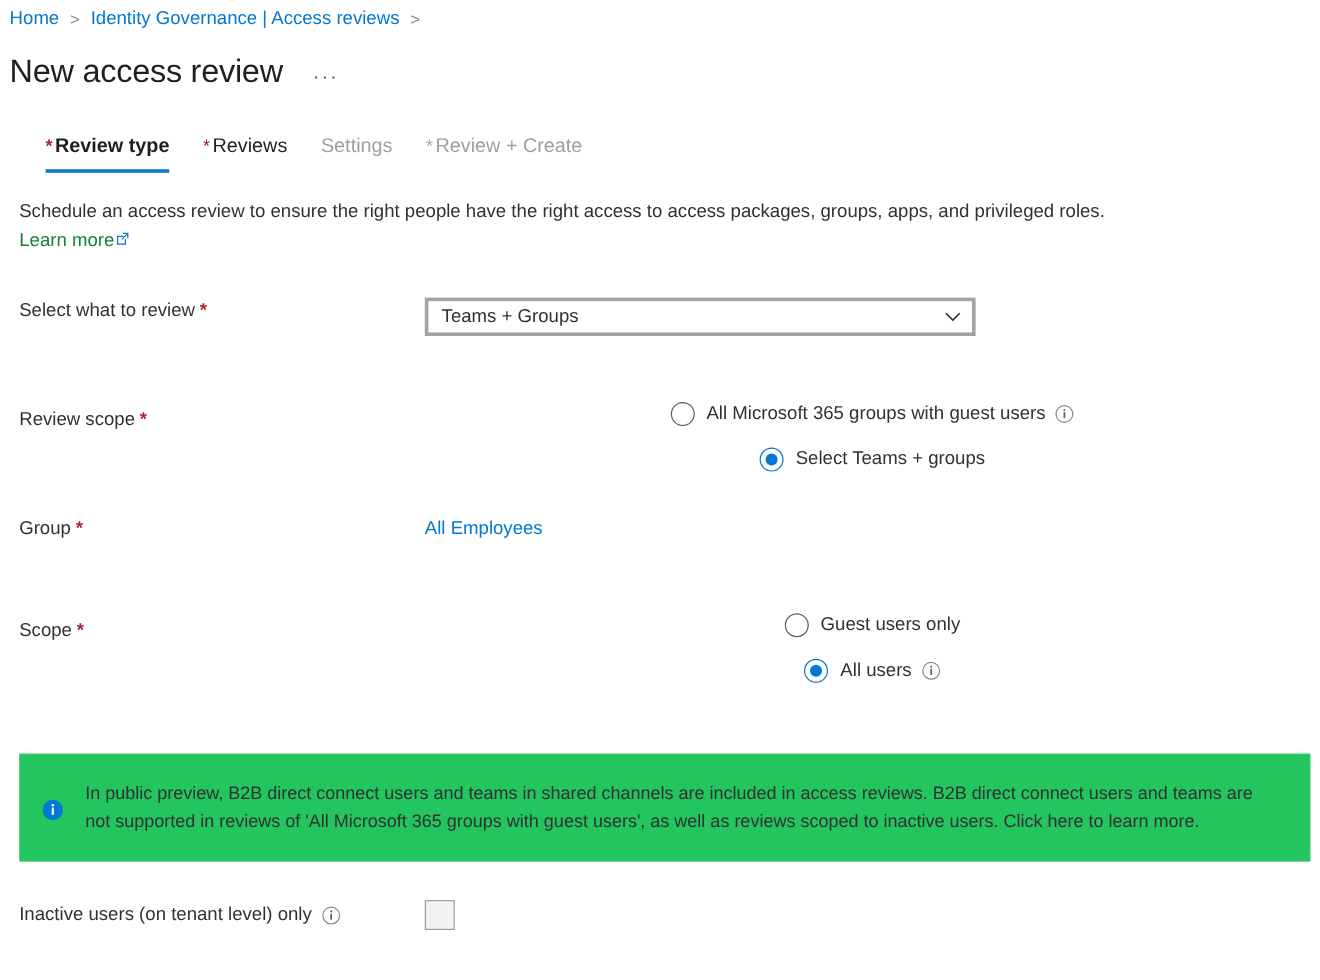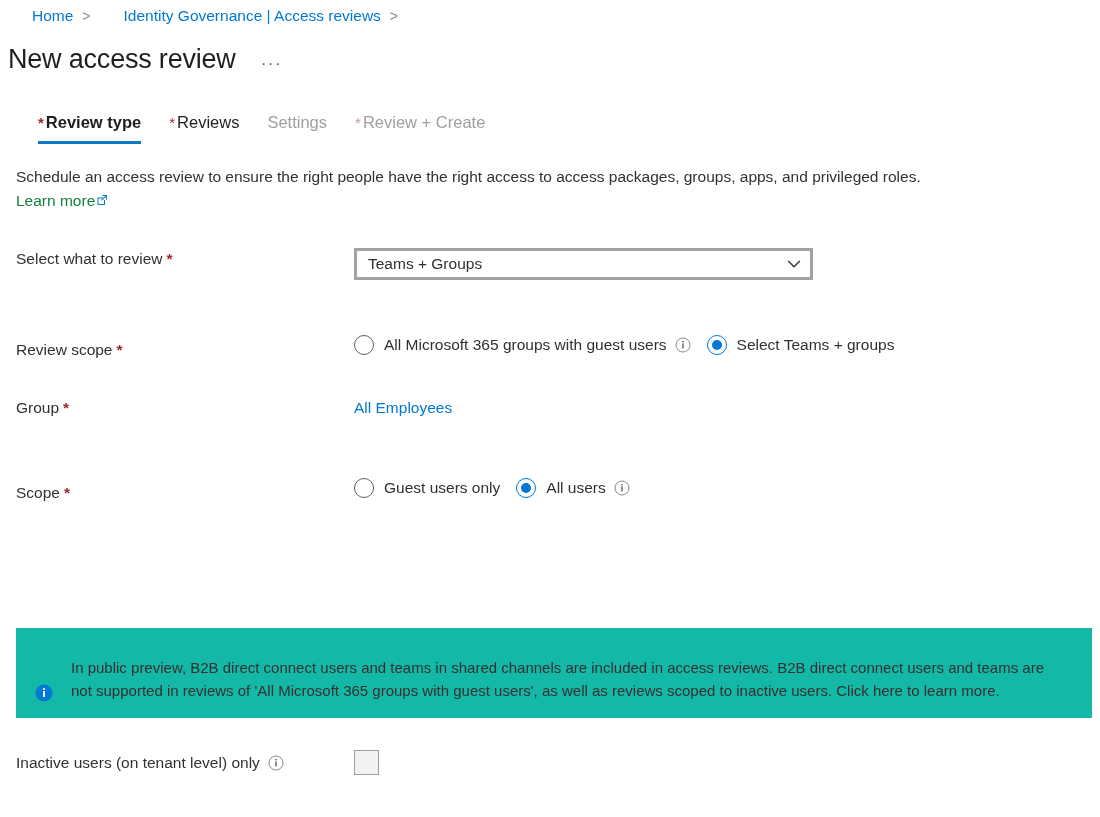--- a/index.html
+++ b/index.html
@@ -13,21 +13,21 @@
   }
   .page { position: relative; width: 1100px; height: 817px; }
 
   
   .breadcrumb {
     position: absolute; left: 8px; top: 5px;
     display: flex; align-items: center;
     font-size: 15.5px; line-height: 22px;
     white-space: nowrap;
   }
-  .crumb-link { color: #0078d4; cursor: pointer; margin-left: 24px; }
+  .crumb-link { color: #0078d4; cursor: pointer; }
   .crumb-sep { color: #8a8886; margin: 0 9px; font-size: 14px; }
 
   
   .title-row {
     position: absolute; left: 8px; top: 42px;
     display: flex; align-items: flex-end;
   }
   .page-title {
     font-size: 27px; font-weight: normal; color: #201f1e;
     letter-spacing: -0.2px; line-height: 34px;
@@ -90,21 +90,21 @@
     background: #ffffff;
     display: flex; align-items: center;
     padding: 0 8px 0 11px;
     cursor: pointer;
     font-size: 15.5px; color: #323130;
   }
   .dropdown .dd-value { flex: 1 1 auto; }
   .dd-chevron { width: 16px; height: 16px; flex: 0 0 16px; }
 
   
-  .radio-group { display: flex; gap: 16px; align-items: center; }
+  .radio-group { display: flex; flex-direction: column; gap: 16px; align-items: center; }
   .radio-item { display: flex; align-items: center; cursor: pointer; }
   .radio-circle {
     width: 20px; height: 20px; border-radius: 50%;
     border: 1px solid #605e5c; background: #fff;
     flex: 0 0 20px; position: relative;
   }
   .radio-circle.checked { border: 1px solid #0078d4; border-width: 1px; }
   .radio-circle.checked::after {
     content: ""; position: absolute;
     left: 50%; top: 50%; transform: translate(-50%,-50%);
@@ -122,22 +122,22 @@
   
   .group-link {
     font-size: 15.5px; color: #0078d4; cursor: pointer; line-height: 22px;
     padding-top: 2px;
   }
 
   
   .banner {
     position: absolute; left: 16px; top: 628px;
     width: 1076px; min-height: 90px;
-    background: #14b8a6;
-    display: flex; align-items: flex-end;
+    background: #22c55e;
+    display: flex; align-items: center;
     padding: 16px 30px 16px 19px;
   }
   .banner-icon { flex: 0 0 18px; width: 18px; height: 18px; margin-top: 3px; }
   .banner-text {
     margin-left: 18px;
     font-size: 15px; line-height: 23px; color: #323130;
   }
 
   
   .checkbox-row {

